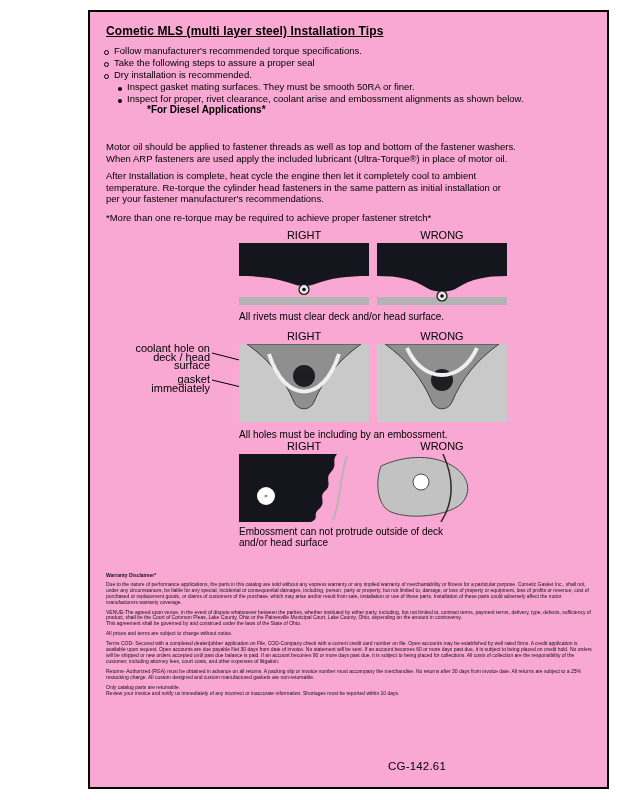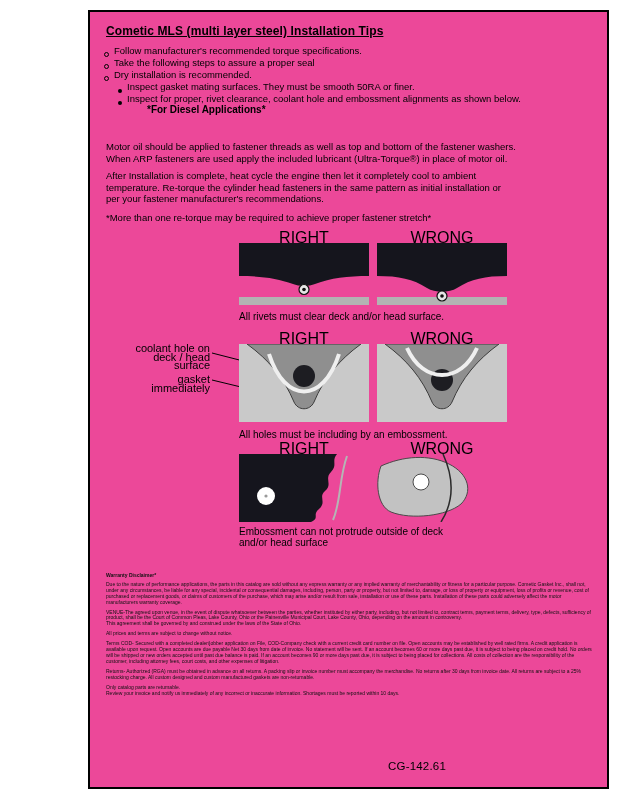--- a/index.html
+++ b/index.html
@@ -5,40 +5,40 @@
   * { margin:0; padding:0; box-sizing:border-box; }
   html,body { background:#ffffff; }
   body {
     width:618px; height:800px; position:relative;
     font-family:"Liberation Sans", sans-serif; color:#000;
     overflow:hidden;
   }
   .page { position:relative; width:618px; height:800px; background:#fff; }
   .frame {
     position:absolute; left:88px; top:10px; width:521px; height:779px;
-    border:2px solid #000; background:#ec4899;
+    border:2px solid #000; background:#f9a8d4;
   }
   .title {
     position:absolute; font-size:12px; font-weight:bold;
     text-decoration:underline; letter-spacing:.1px; white-space:nowrap;
   }
   .tips { position:absolute; font-size:9.5px; line-height:12px; }
-  .tip { display:flex; align-items:flex-end; }
+  .tip { display:flex; align-items:center; }
   .tip.sub { margin-left:14px; }
   .dot-o {
     flex:0 0 auto; width:5px; height:5px; border:1px solid #000; border-radius:50%;
     margin:3px 5px 0 0; display:inline-block;
   }
   .dot-f {
     flex:0 0 auto; width:4px; height:4px; background:#000; border-radius:50%;
     margin:4px 5px 0 0; display:inline-block;
   }
   .h2 { position:absolute; font-size:10px; font-weight:bold; white-space:nowrap; }
   .body-text { position:absolute; font-size:9.5px; line-height:11.5px; }
-  .panel-label { position:absolute; width:130px; text-align:center; font-size:16px; }
+  .panel-label { position:absolute; width:130px; text-align:center; font-size:11px; }
   .fig { position:absolute; display:block; }
   .caption { position:absolute; font-size:10px; line-height:11px; }
   .callout { position:absolute; font-size:11px; line-height:8.5px; text-align:right; width:92px; }
   .leader-lines { position:absolute; }
   .legal { position:absolute; font-size:5px; line-height:5.9px; width:487px; color:#111; }
   .legal .lh { font-weight:bold; margin-bottom:3px; }
   .legal p { margin-bottom:4px; }
   .legal p.tight { margin-bottom:0; }
   .footer-code { position:absolute; font-size:11.5px; letter-spacing:.2px; white-space:nowrap; }
 </style>
@@ -62,21 +62,21 @@
       <div class="tip">
           <span class="dot-o"></span>
           <span>Dry installation is recommended.</span>
         </div>
       <div class="tip sub">
           <span class="dot-f"></span>
           <span>Inspect gasket mating surfaces.  They must be smooth 50RA or finer.</span>
         </div>
       <div class="tip sub">
           <span class="dot-f"></span>
-          <span>Inspect for proper, rivet clearance, coolant hole and embossment alignments as shown below.</span>
+          <span>Inspect for proper, rivet clearance, coolant arise and embossment alignments as shown below.</span>
         </div>
     </div>
 
     <div class="h2" style="left:16px; top:92px;margin-left:41px;">*For Diesel Applications*</div>
     <div class="body-text" style="left:16px; top:121px; width:414px;margin-top:8px;">Motor oil should be applied to fastener threads as well as top and bottom of the fastener washers. When ARP fasteners are used apply the included lubricant (Ultra-Torque®) in place of motor oil.</div>
     <div class="body-text" style="left:16px; top:158px; width:402px;">After Installation is complete, heat cycle the engine then let it completely cool to ambient temperature. Re-torque the cylinder head fasteners in the same pattern as initial installation or per your fastener manufacturer's recommendations.</div>
     <div class="body-text" style="left:16px; top:200px; width:430px;">*More than one re-torque may be required to achieve proper fastener stretch*</div>
 
     <div class="panel-label" style="left:149px; top:217px;">RIGHT</div>
     <div class="panel-label" style="left:287px; top:217px;">WRONG</div>

